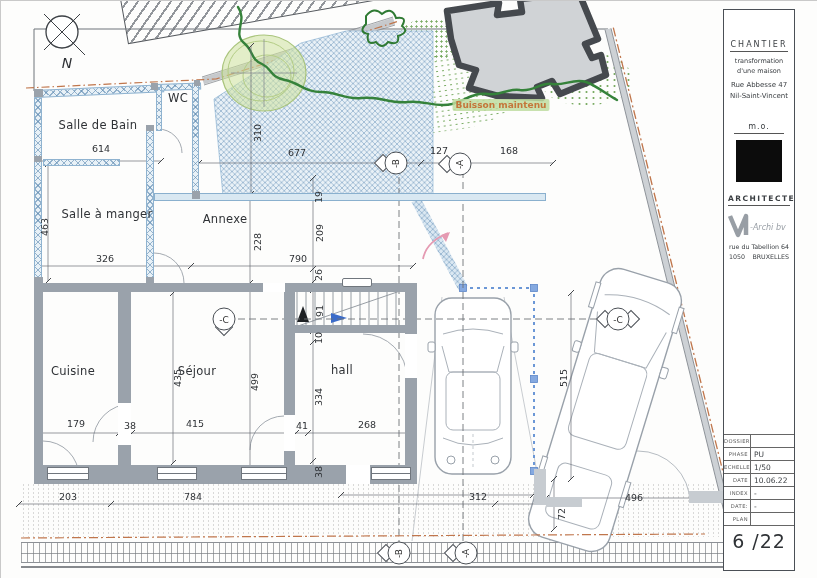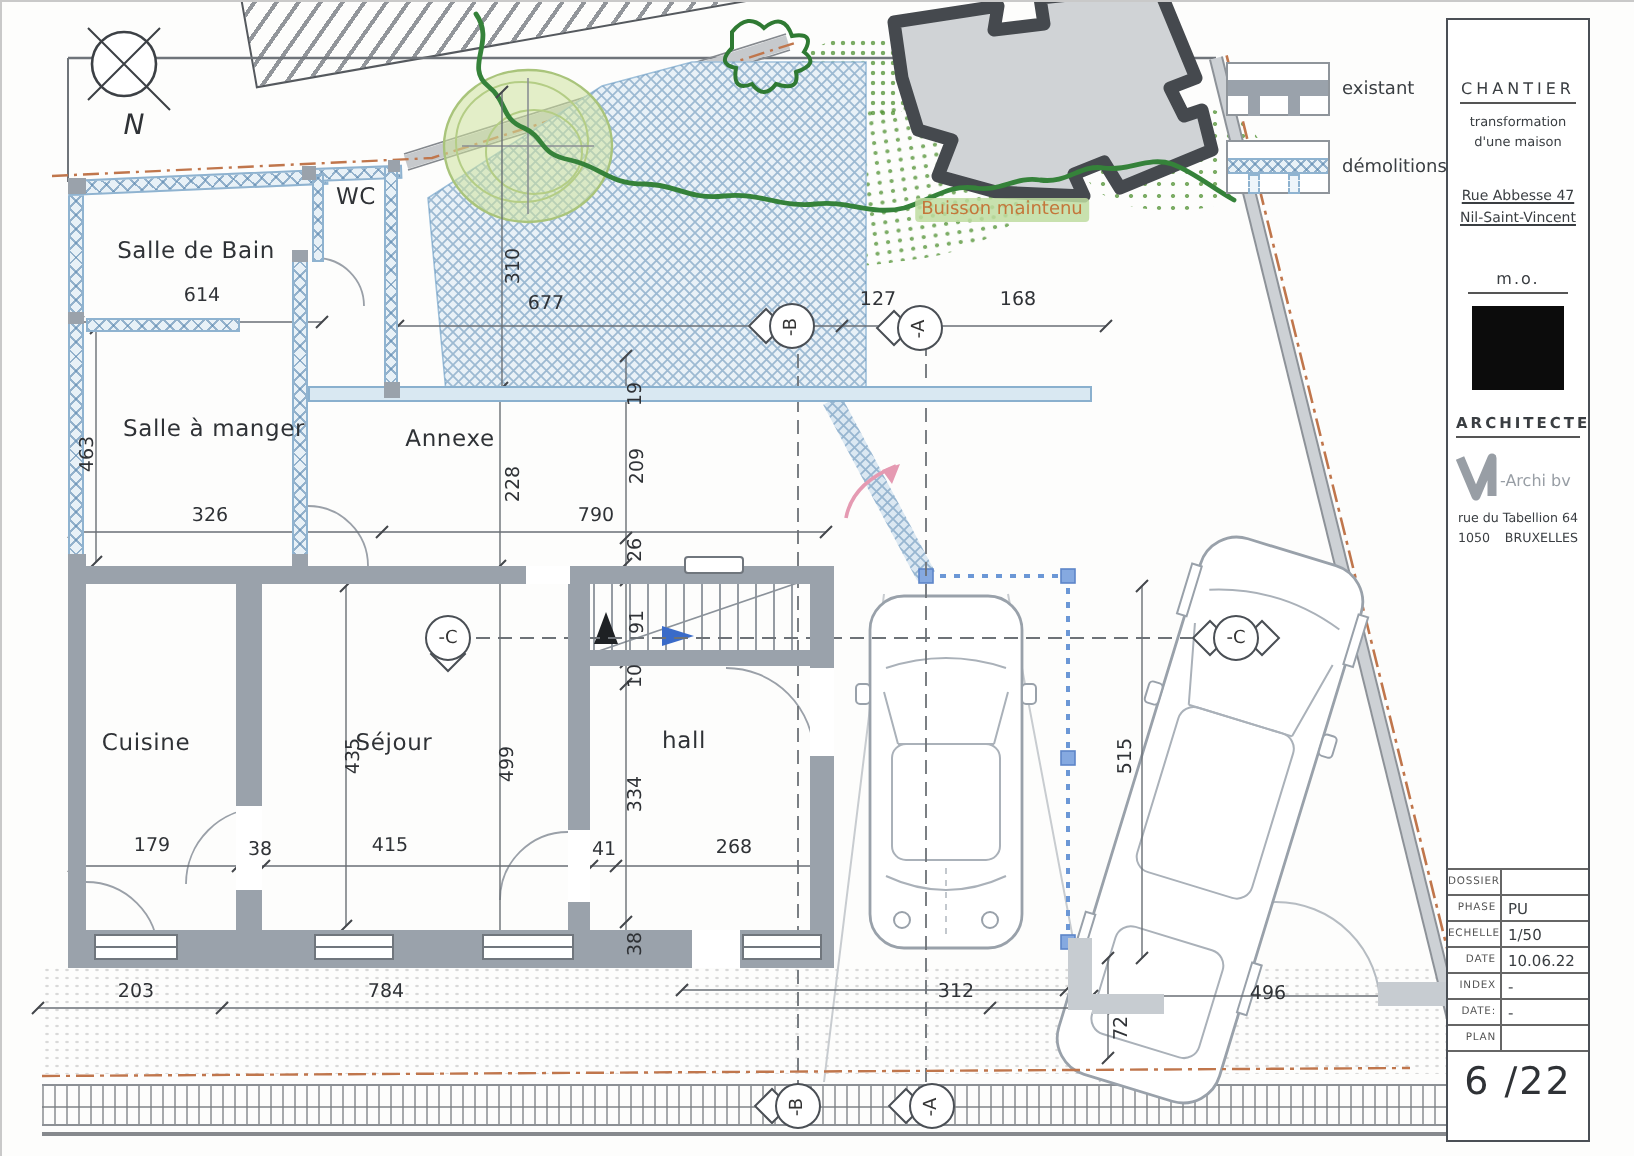--- a/index.html
+++ b/index.html
@@ -58,25 +58,25 @@
   .swatch.demo .band{background-color:#e8f1f7;border-top:1px solid #8fb3d0;border-bottom:1px solid #8fb3d0;
     background-image:repeating-linear-gradient(45deg,rgba(90,135,175,.6) 0 1px,transparent 1px 4px),
                      repeating-linear-gradient(-45deg,rgba(90,135,175,.6) 0 1px,transparent 1px 4px);}
   .swatch.demo .p1,.swatch.demo .p2{background:#eef5fa;border:1px dashed #8fb3d0;}
   .legend-label{font-size:9px;color:#3a3e42;margin-left:6px;}
   
   .tblock{position:absolute;left:722px;top:8px;width:72px;height:562px;border:1.2px solid #4a4f55;background:#fff;z-index:9;
     text-align:center;color:#3a3e42;}
   .tb-chantier{margin:30px 6px 0;font-size:8px;letter-spacing:2px;border-bottom:1px solid #555;padding-bottom:2px;}
   .tb-proj{font-size:6.5px;margin-top:5px;line-height:1.5;}
-  .tb-addr{font-size:7px;margin-top:16px;line-height:1.6;text-decoration:underline;}
+  .tb-addr{font-size:7px;margin-top:3px;line-height:1.6;}
   .tb-mo{margin:20px 10px 0;font-size:8px;letter-spacing:1px;border-bottom:1px solid #555;padding-bottom:2px;}
   .tb-square{width:46px;height:42px;background:#0c0c0c;margin:6px auto 0;}
   .tb-arch{margin:12px 4px 0;font-size:7.5px;letter-spacing:1.5px;border-bottom:1px solid #555;padding-bottom:2px;font-weight:bold;}
-  .tb-logo{margin-top:6px;height:26px;}
+  .tb-logo{margin-top:6px;height:26px;font-style:italic;}
   .tb-firmaddr{font-size:6.3px;margin-top:4px;line-height:1.6;}
   .tb-firmaddr .row2{display:flex;justify-content:space-between;padding:0 5px;}
   .tb-table{position:absolute;left:0;right:0;top:424px;border-top:1px solid #666;}
   .tb-row{display:flex;height:13px;border-bottom:1px solid #666;align-items:center;}
   .tb-label{width:26px;font-size:5.2px;color:#555;text-align:right;padding-right:2px;letter-spacing:.4px;flex:none;}
   .tb-value{font-size:7.5px;border-left:1px solid #666;height:100%;display:flex;align-items:center;padding-left:3px;flex:1;text-align:center;}
   .tb-sheet{position:absolute;left:0;right:0;top:520px;font-size:19px;letter-spacing:1px;color:#2f3236;}
 </style>
 </head>
 <body>
@@ -253,25 +253,25 @@
 
   <span class="lbl room" style="left:97px;top:124px;">Salle de Bain</span>
   <span class="lbl room" style="left:177px;top:97px;">WC</span>
   <span class="lbl room" style="left:106px;top:213px;">Salle à manger</span>
   <span class="lbl room" style="left:224px;top:218px;">Annexe</span>
   <span class="lbl room" style="left:72px;top:370px;">Cuisine</span>
   <span class="lbl room" style="left:196px;top:370px;">Séjour</span>
   <span class="lbl room" style="left:341px;top:369px;">hall</span>
 
   <span class="lbl north" style="left:66px;top:62px;">N</span>
-  <span class="lbl bush" style="left:500px;top:104px;">Buisson maintenu</span>
+  <span class="lbl bush" style="left:500px;top:104px;font-weight:bold;">Buisson maintenu</span>
 
   <span class="lbl dim" style="left:100px;top:147px;">614</span>
   <span class="lbl dim v" style="left:256px;top:132px;">310</span>
-  <span class="lbl dim" style="left:272px;top:151px;text-align:right;">677</span>
+  <span class="lbl dim" style="left:296px;top:151px;text-align:right;">677</span>
   <span class="lbl dim" style="left:438px;top:149px;">127</span>
   <span class="lbl dim" style="left:508px;top:149px;">168</span>
   <span class="lbl dim v" style="left:43px;top:226px;">463</span>
   <span class="lbl dim" style="left:104px;top:257px;">326</span>
   <span class="lbl dim" style="left:297px;top:257px;">790</span>
   <span class="lbl dim v" style="left:256px;top:241px;">228</span>
   <span class="lbl dim v" style="left:318px;top:232px;">209</span>
   <span class="lbl dim v" style="left:317px;top:196px;">19</span>
   <span class="lbl dim v" style="left:317px;top:274px;">26</span>
   <span class="lbl dim v" style="left:318px;top:310px;">91</span>
@@ -323,38 +323,20 @@
         <span>-B</span>
       </span>
   </div>
   <div class="marker mleft rot" style="left:465px;top:552px;">
     <span class="dia"></span>
     <span class="circle">
         <span>-A</span>
       </span>
   </div>
 
-  <div class="legend">
-    <div class="legend-item">
-      <div class="swatch">
-        <div class="band"></div>
-          <div class="p1"></div>
-          <div class="p2"></div>
-      </div>
-      <span class="legend-label">existant</span>
-    </div>
-    <div class="legend-item">
-      <div class="swatch demo">
-        <div class="band"></div>
-          <div class="p1"></div>
-          <div class="p2"></div>
-      </div>
-      <span class="legend-label">démolitions</span>
-    </div>
-  </div>
 
   <div class="tblock">
     <div class="tb-chantier">CHANTIER</div>
     <div class="tb-proj">
       <div>transformation</div>
       <div>d'une maison</div>
     </div>
     <div class="tb-addr">
       <div>Rue Abbesse 47</div>
       <div>Nil-Saint-Vincent</div>

